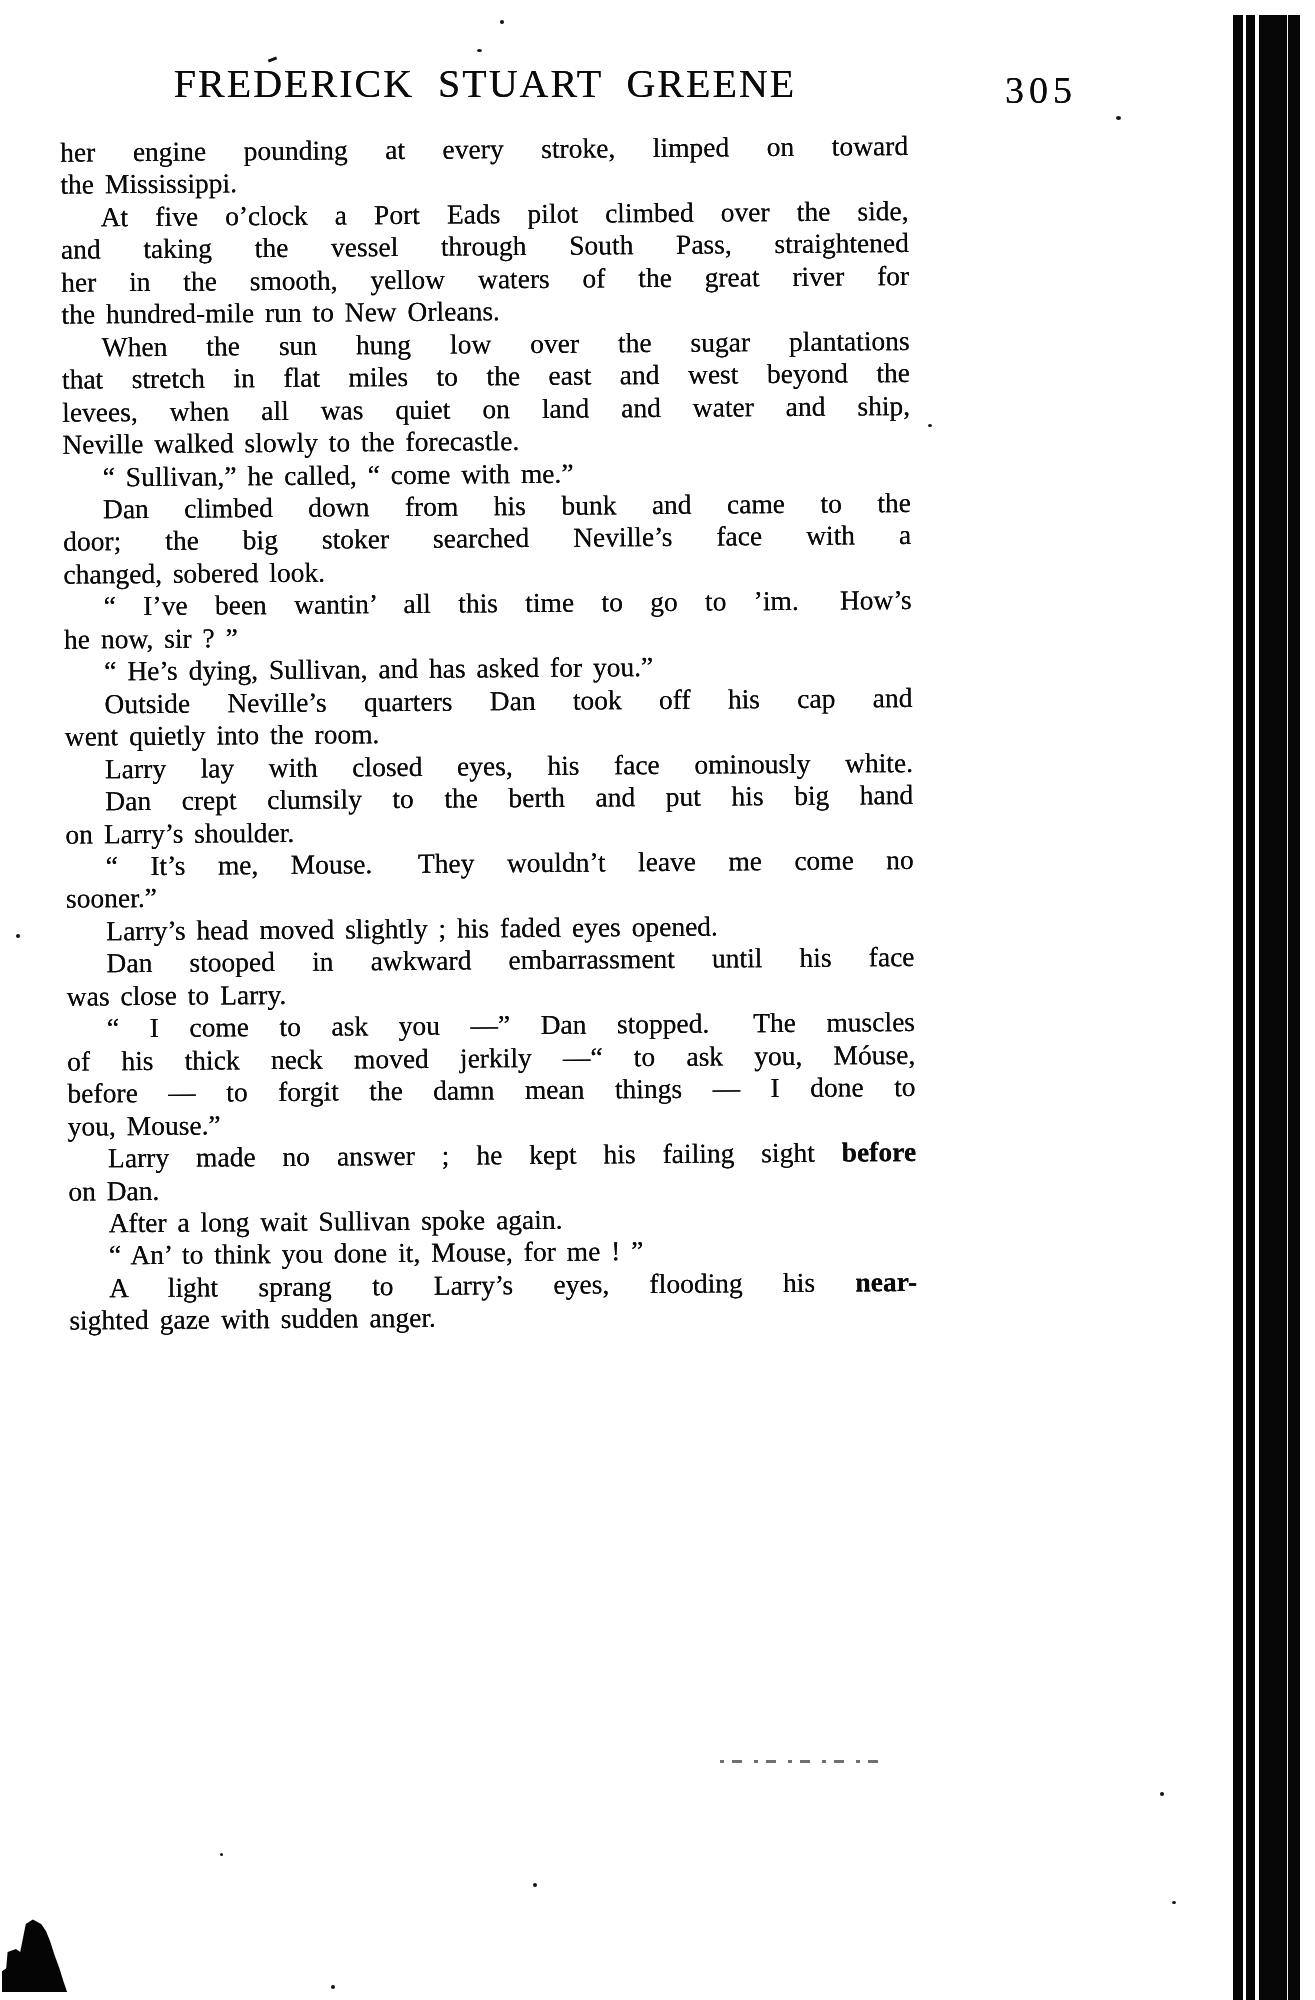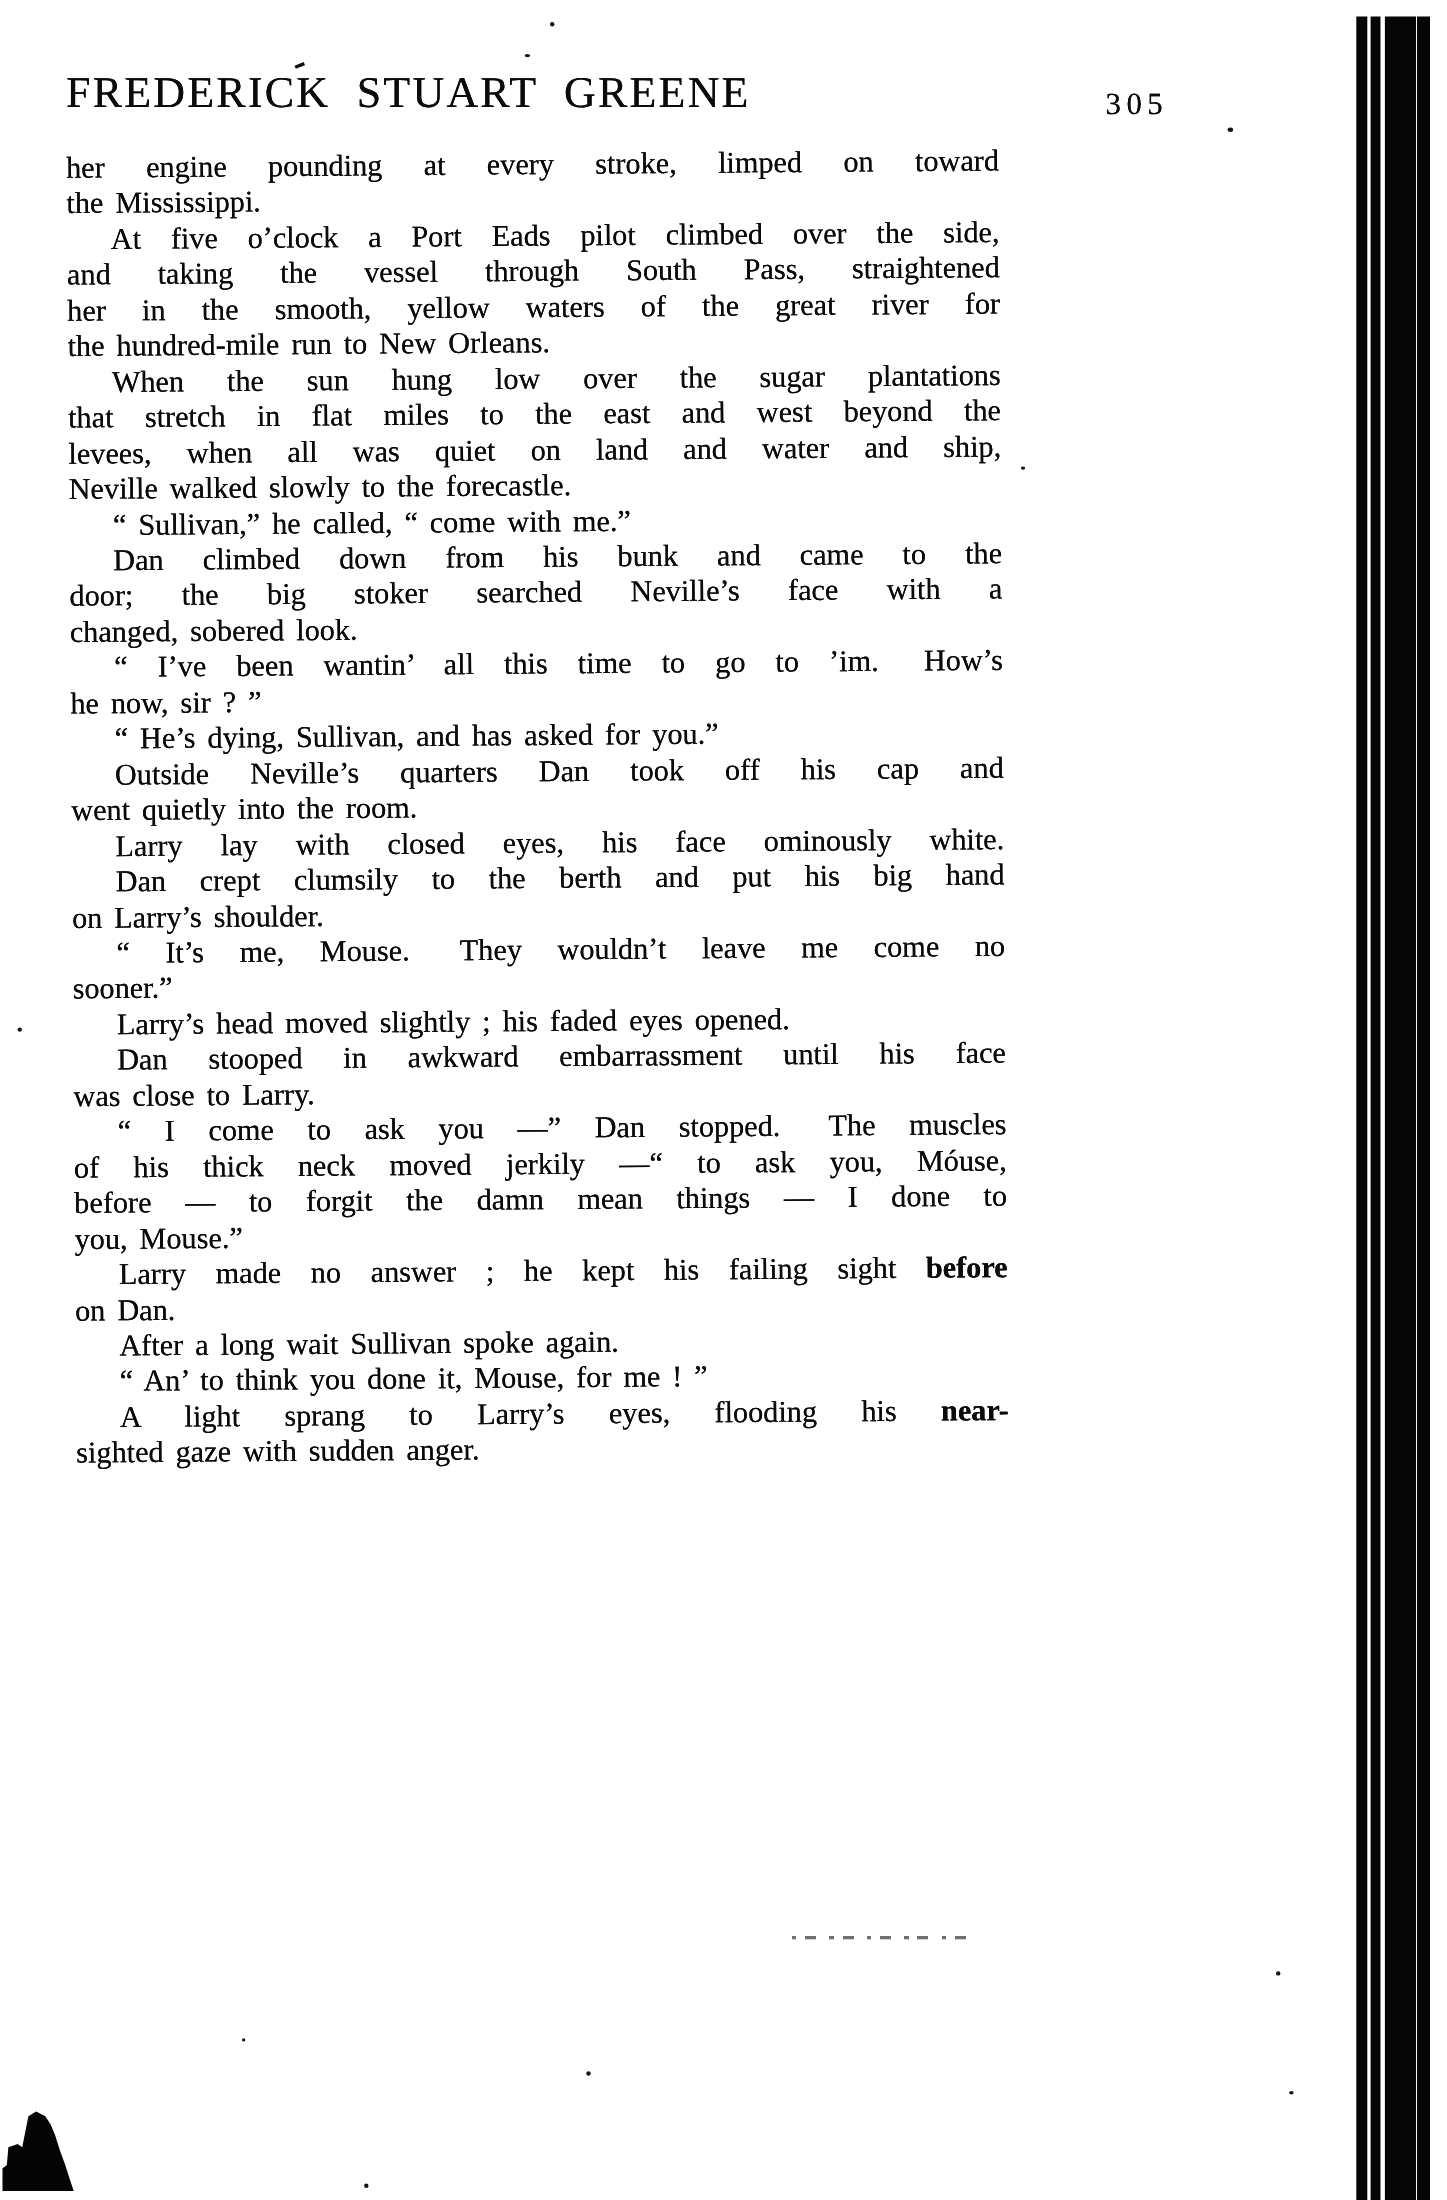--- a/index.html
+++ b/index.html
@@ -3,26 +3,26 @@
 <meta charset="utf-8">
 <style>
   html,body{margin:0;padding:0;}
   body{
     width:1315px;height:2000px;position:relative;background:#ffffff;
     font-family:"Liberation Serif", serif;color:#0b0b0b;overflow:hidden;
   }
   .sheet{position:absolute;inset:0;background:#ffffff;}
   
   .hdr-title{
-    position:absolute;top:62px;left:60px;width:850px;text-align:left;
+    position:absolute;top:62px;left:60px;width:850px;text-align:center;
     font-size:40px;line-height:44px;letter-spacing:2px;word-spacing:12px;
     white-space:nowrap;text-shadow:0 0 .4px currentColor;
   }
   .hdr-num{
-    position:absolute;top:80px;left:1005px;font-size:28px;letter-spacing:5px;
+    position:absolute;top:68px;left:1005px;font-size:38px;letter-spacing:5px;
     text-shadow:0 0 .4px currentColor;
   }
   .accent-mark{
     position:absolute;left:268px;top:58px;width:9px;height:3px;background:#111;
     transform:rotate(-22deg);
   }
   
   .bodytext{
     position:absolute;left:60px;top:130px;width:848px;
     transform:rotate(-0.45deg);transform-origin:100% 0;

